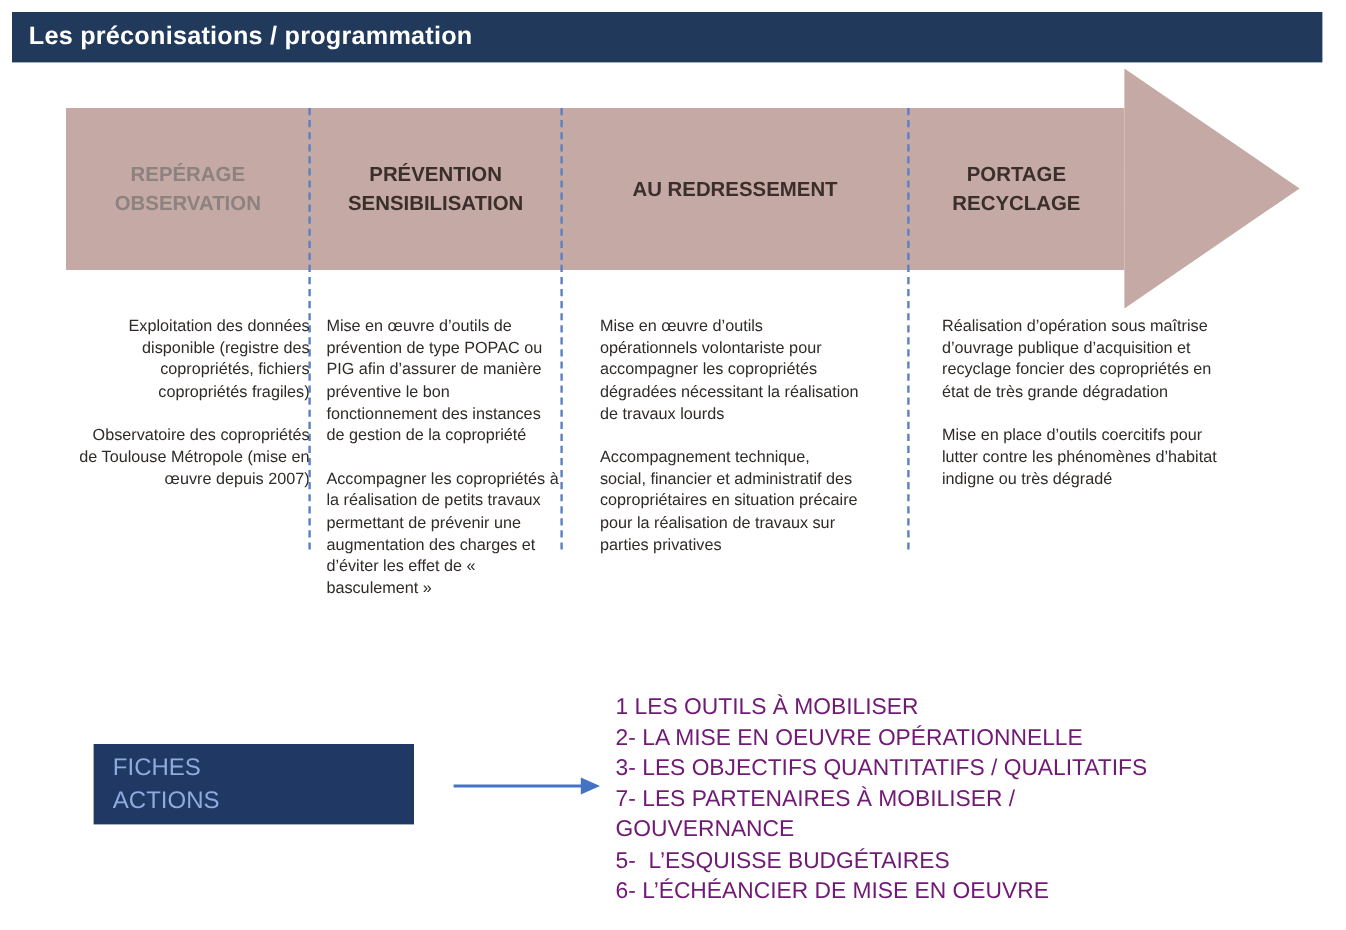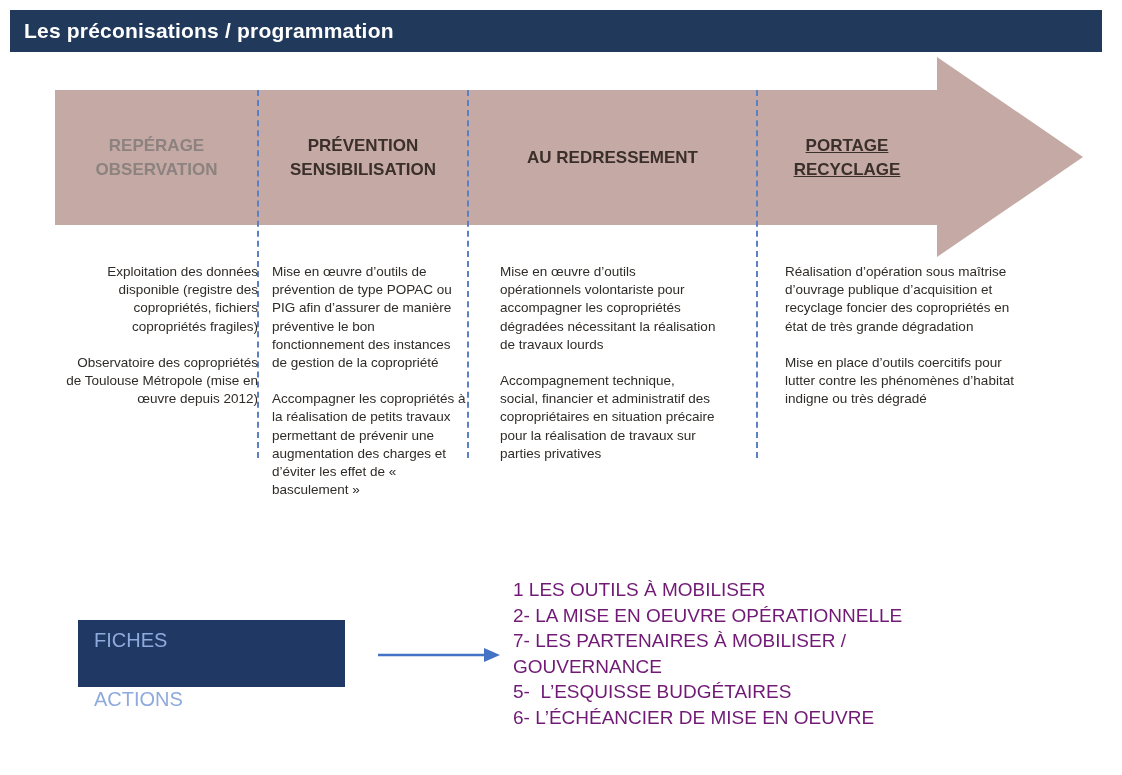--- a/index.html
+++ b/index.html
@@ -53,21 +53,21 @@
     text-align: center;
     font-weight: bold;
     font-size: 17px;
     line-height: 24px;
     color: #3a2f2b;
   }
   .phase-label.muted { color: #8c827f; }
   .phase-1 { left: 55px;  width: 203px; }
   .phase-2 { left: 258px; width: 210px; }
   .phase-3 { left: 468px; width: 289px; }
-  .phase-4 { left: 757px; width: 180px; text-decoration: underline; }
+  .phase-4 { left: 757px; width: 180px; }
   .divider {
     position: absolute;
     top: 90px;
     height: 368px;
     width: 0;
     border-left: 2px dashed #5c80c4;
   }
   .divider-1 { left: 257px; }
   .divider-2 { left: 467px; }
   .divider-3 { left: 756px; }
@@ -91,21 +91,21 @@
     width: 267px; height: 67px;
     background: #1f3864;
     color: #8faadc;
     font-size: 20px;
     line-height: 27px;
     display: flex;
     flex-direction: column;
     justify-content: center;
     padding-left: 16px;
   }
-  .fiches-box span { display: block; margin-top: 32px; }
+  .fiches-box span { display: block; }
   
   .connector {
     position: absolute;
     left: 376px; top: 644px;
     width: 126px; height: 22px;
   }
   
   .action-list {
     position: absolute;
     left: 513px; top: 577px;
@@ -143,21 +143,21 @@
   <div class="phase-label phase-3">
     <span>AU REDRESSEMENT</span>
   </div>
   <div class="phase-label phase-4">
     <span>PORTAGE</span>
     <span>RECYCLAGE</span>
   </div>
 
   <div class="desc-col col-1">
     <p>Exploitation des données disponible (registre des copropriétés, fichiers copropriétés fragiles)</p>
-    <p>Observatoire des copropriétés de Toulouse Métropole (mise en œuvre depuis 2012)</p>
+    <p>Observatoire des copropriétés de Toulouse Métropole (mise en œuvre depuis 2007)</p>
   </div>
   <div class="desc-col col-2">
     <p>Mise en œuvre d’outils de prévention de type POPAC ou PIG afin d’assurer de manière préventive le bon fonctionnement des instances de gestion de la copropriété</p>
     <p>Accompagner les copropriétés à la réalisation de petits travaux permettant de prévenir une augmentation des charges et d’éviter les effet de « basculement »</p>
   </div>
   <div class="desc-col col-3">
     <p>Mise en œuvre d’outils opérationnels volontariste pour accompagner les copropriétés dégradées nécessitant la réalisation de travaux lourds</p>
     <p>Accompagnement technique, social, financier et administratif des copropriétaires en situation précaire pour la réalisation de travaux sur parties privatives</p>
   </div>
   <div class="desc-col col-4">
@@ -171,18 +171,19 @@
   </div>
 
   <svg class="connector" viewBox="0 0 126 22" xmlns="http://www.w3.org/2000/svg">
     <line x1="2" y1="11" x2="110" y2="11" stroke="#4472c4" stroke-width="2.5"></line>
     <polygon points="108,4 124,11 108,18" fill="#4472c4"></polygon>
   </svg>
 
   <div class="action-list">
     <div class="action-item">1 LES OUTILS À MOBILISER</div>
     <div class="action-item">2- LA MISE EN OEUVRE OPÉRATIONNELLE</div>
+    <div class="action-item">3- LES OBJECTIFS QUANTITATIFS / QUALITATIFS</div>
     <div class="action-item">7- LES PARTENAIRES À MOBILISER / GOUVERNANCE</div>
     <div class="action-item">5-  L’ESQUISSE BUDGÉTAIRES</div>
     <div class="action-item">6- L’ÉCHÉANCIER DE MISE EN OEUVRE</div>
   </div>
 
 </div>
 
 </body></html>

